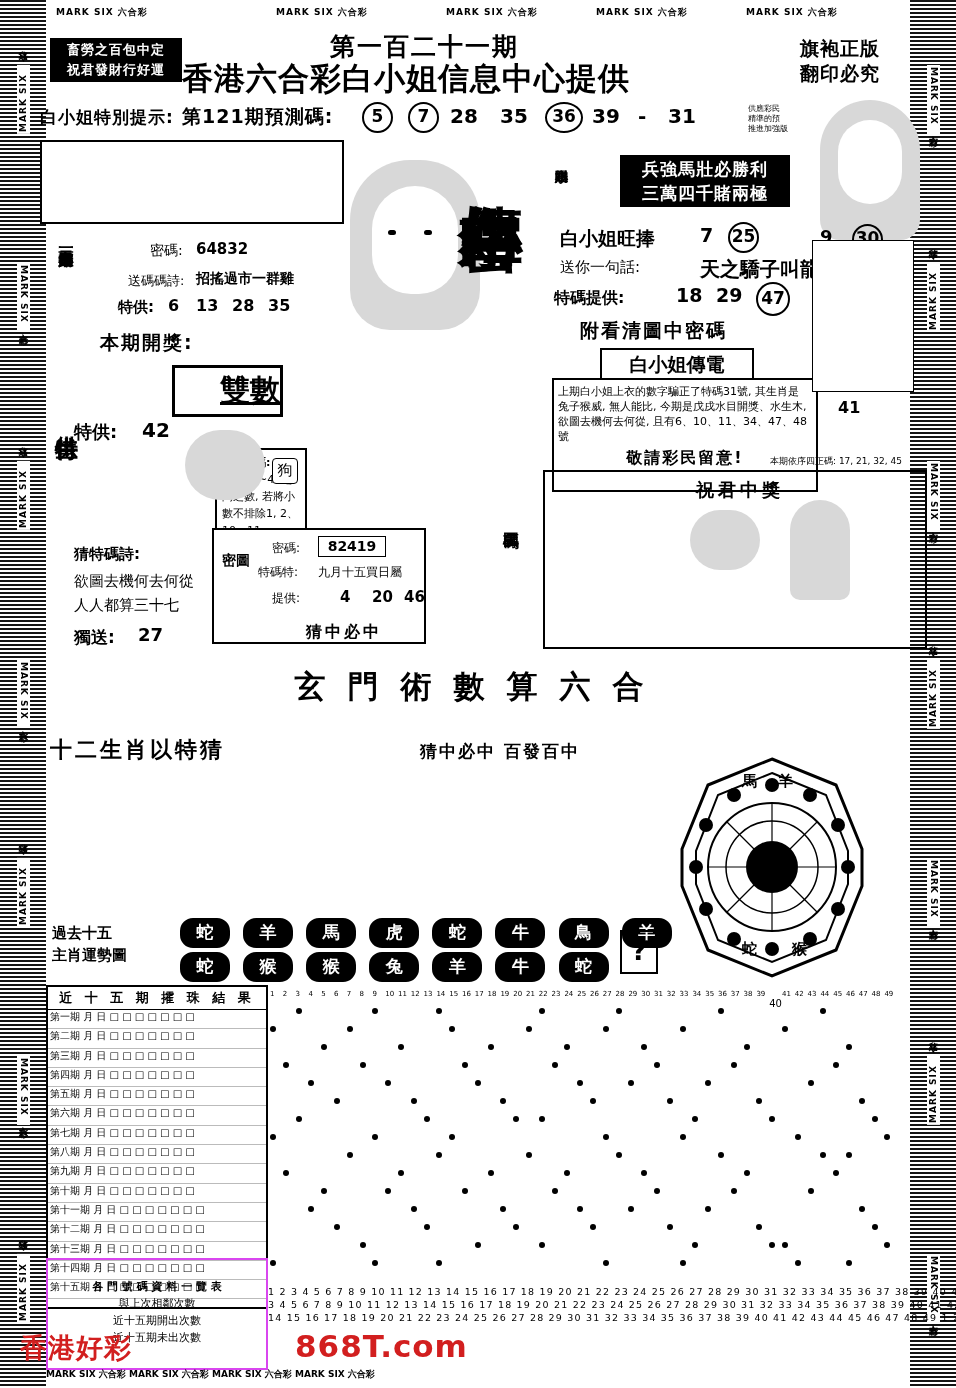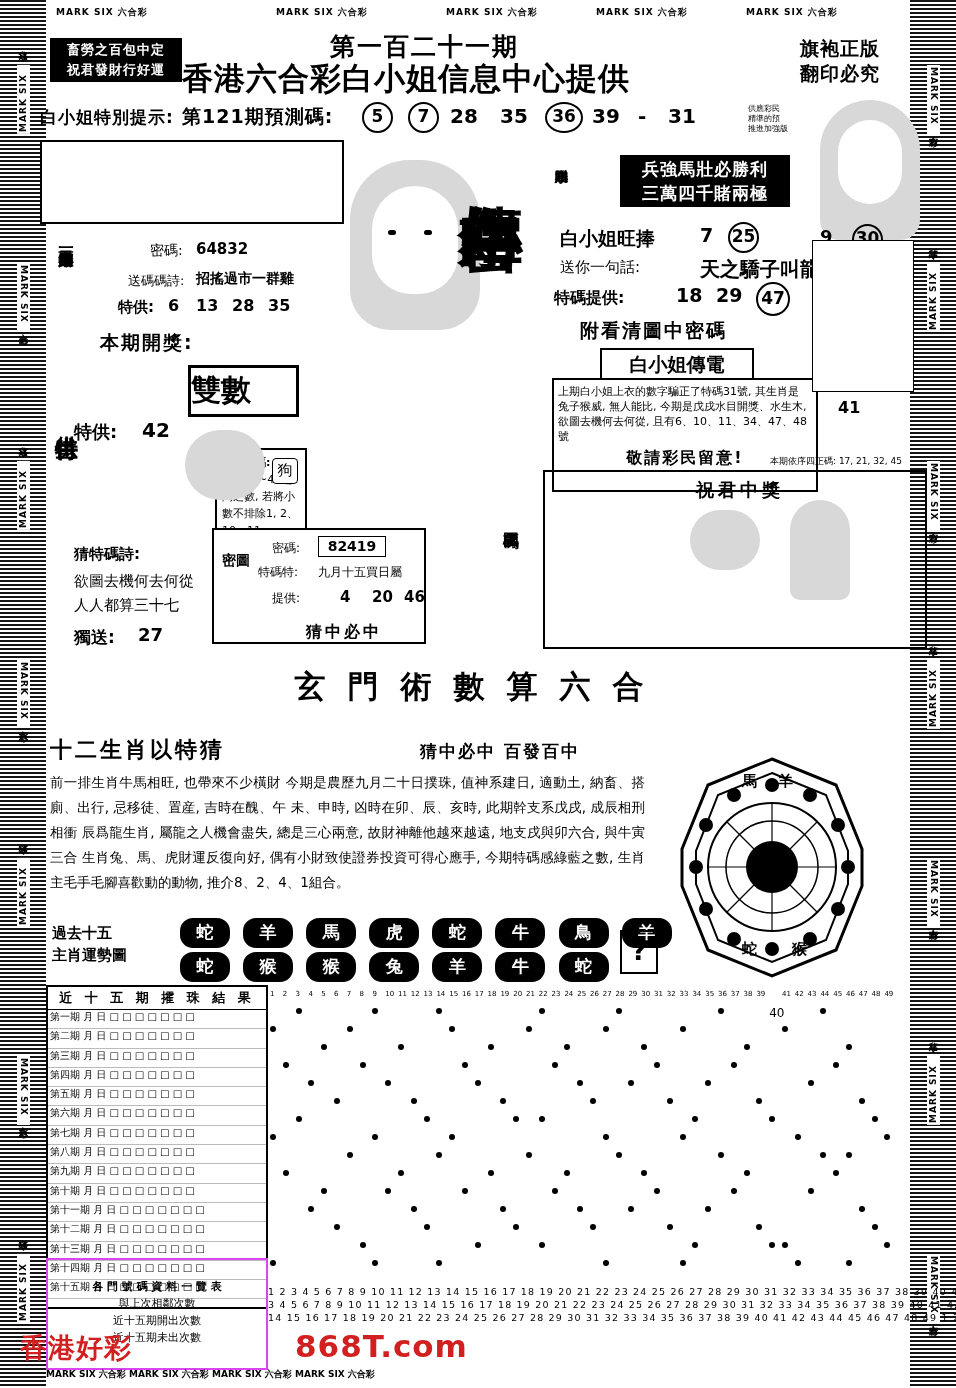--- a/index.html
+++ b/index.html
@@ -55,22 +55,22 @@
 
   
   .vtext{writing-mode:vertical-rl;text-orientation:upright;font-weight:bold;}
 
   
   .bx{border:2px solid #000;background:#fff;}
   .bx1{border:1px solid #000;background:#fff;}
 
   .dashu{position:absolute;left:60px;top:365px;width:105px;height:46px;border:3px solid #000;
          font-size:30px;font-weight:bold;text-align:center;line-height:44px;}
-  .shuangshu{position:absolute;left:188px;top:365px;width:105px;height:46px;border:3px solid #000;
-         font-size:30px;font-weight:bold;text-align:left;line-height:44px;}
+  .shuangshu{position:absolute;left:172px;top:365px;width:105px;height:46px;border:3px solid #000;
+         font-size:30px;font-weight:bold;text-align:right;line-height:44px;text-decoration:underline;}
 
   .tipbox{position:absolute;left:215px;top:448px;width:92px;height:100px;border:2px solid #000;
           font-size:11px;line-height:17px;padding:4px 5px;box-sizing:border-box;}
 
   
   .blackbanner{position:absolute;left:620px;top:155px;width:170px;height:50px;background:#000;color:#fff;
                font-size:17px;font-weight:bold;text-align:center;line-height:24px;padding-top:2px;letter-spacing:1px;}
   .panelC{position:absolute;left:543px;top:470px;width:380px;height:175px;border:2px solid #000;}
 
   .chuandian{width:150px;margin:4px auto 2px auto;border:2px solid #000;text-align:center;
@@ -281,21 +281,20 @@
 
   <div class="panelC"></div>
   <div class="abs b ctr" style="left:560px;top:478px;width:360px;font-size:18px;letter-spacing:4px">祝君中獎</div>
   <div class="abs grayblob" style="left:690px;top:510px;width:70px;height:60px;border-radius:35px"></div>
   <div class="abs grayblob" style="left:790px;top:500px;width:60px;height:100px;border-radius:30px 30px 10px 10px"></div>
 
   <div class="midbanner">玄門術數算六合</div>
 
   <div class="arthead">十二生肖以特猜</div>
   <div class="artsub">猜中必中  百發百中</div>
-  <div class="article">前一排生肖牛馬相旺, 也帶來不少橫財  今期是農歷九月二十日撲珠, 值神系建日, 適動土, 納畜、搭廁、出行, 忌移徒、置産, 吉時在醜、午  未、申時, 凶時在卯、辰、亥時, 此期幹支系戊戌, 成辰相刑相衝  辰爲龍生肖, 屬龍之人機會盡失, 總是三心兩意, 故財神離他越來越遠, 地支戌與卯六合, 與牛寅三合  生肖兔、馬、虎財運反復向好, 偶有小財致使證券投資可得心應手, 今期特碼感綠藍之數, 生肖主毛手毛腳喜歡動的動物, 推介8、2、4、1組合。</div>
 
   <div class="abs b" style="left:52px;top:924px;font-size:15px">過去十五</div>
   <div class="abs b" style="left:52px;top:946px;font-size:15px">主肖運勢圖</div>
 
   <div class="chiprow" style="top:918px">
     <span class="chip filled">蛇</span>
     <span class="chip filled">羊</span>
     <span class="chip filled">馬</span>
     <span class="chip filled">虎</span>
     <span class="chip filled">蛇</span>
@@ -414,21 +413,21 @@
         <span style="position: absolute; left: 373.2px; top: 0px; font-size: 7px;">30</span>
         <span style="position: absolute; left: 386px; top: 0px; font-size: 7px;">31</span>
         <span style="position: absolute; left: 398.8px; top: 0px; font-size: 7px;">32</span>
         <span style="position: absolute; left: 411.6px; top: 0px; font-size: 7px;">33</span>
         <span style="position: absolute; left: 424.4px; top: 0px; font-size: 7px;">34</span>
         <span style="position: absolute; left: 437.2px; top: 0px; font-size: 7px;">35</span>
         <span style="position: absolute; left: 450px; top: 0px; font-size: 7px;">36</span>
         <span style="position: absolute; left: 462.8px; top: 0px; font-size: 7px;">37</span>
         <span style="position: absolute; left: 475.6px; top: 0px; font-size: 7px;">38</span>
         <span style="position: absolute; left: 488.4px; top: 0px; font-size: 7px;">39</span>
-        <span style="position: absolute; left: 501.2px; top: 16px; font-size: 12px;">40</span>
+        <span style="position: absolute; left: 501.2px; top: 8px; font-size: 10px;">40</span>
         <span style="position: absolute; left: 514px; top: 0px; font-size: 7px;">41</span>
         <span style="position: absolute; left: 526.8px; top: 0px; font-size: 7px;">42</span>
         <span style="position: absolute; left: 539.6px; top: 0px; font-size: 7px;">43</span>
         <span style="position: absolute; left: 552.4px; top: 0px; font-size: 7px;">44</span>
         <span style="position: absolute; left: 565.2px; top: 0px; font-size: 7px;">45</span>
         <span style="position: absolute; left: 578px; top: 0px; font-size: 7px;">46</span>
         <span style="position: absolute; left: 590.8px; top: 0px; font-size: 7px;">47</span>
         <span style="position: absolute; left: 603.6px; top: 0px; font-size: 7px;">48</span>
         <span style="position: absolute; left: 616.4px; top: 0px; font-size: 7px;">49</span>
       </div>

